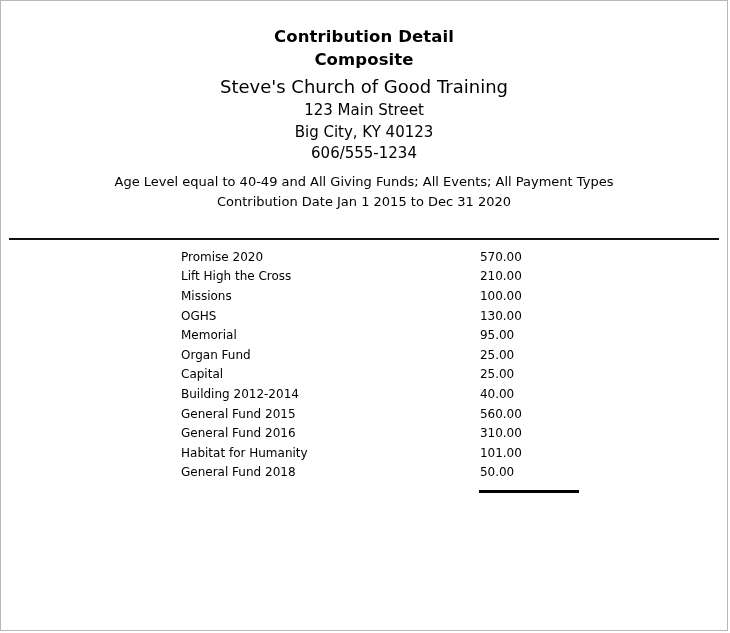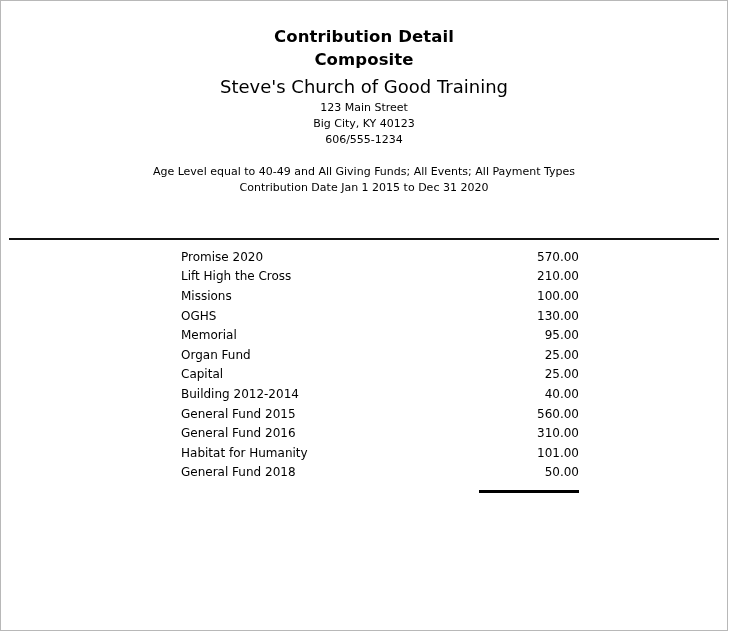--- a/index.html
+++ b/index.html
@@ -39,26 +39,26 @@
     font-weight: bold;
     line-height: 1.42;
     letter-spacing: 0.1px;
   }
   .org-name {
     font-size: 18px;
     line-height: 1.45;
     margin-top: 2px;
   }
   .org-line {
-    font-size: 11px;
+    font-size: 15px;
     line-height: 1.45;
   }
   .filters {
-    margin-top: 16px;
-    font-size: 11px;
+    margin-top: 7px;
+    font-size: 13px;
     line-height: 1.5;
   }
   .header-rule {
     position: absolute;
     left: 8px;
     right: 8px;
     top: 237px;
     border-top: 2px solid #111111;
   }
   .body-area {
@@ -78,21 +78,20 @@
     padding: 0;
     height: 19.6px;
     vertical-align: middle;
     white-space: nowrap;
   }
   td.fund-name {
     text-align: left;
     padding-left: 1px;
   }
   td.fund-amount {
-    text-align: right;
     padding-right: 3px;
   }
   .total-rule-row td {
     height: 12px;
   }
   .total-rule {
     margin-left: 298px;
     width: 100px;
     border-top: 3px solid #000000;
   }

